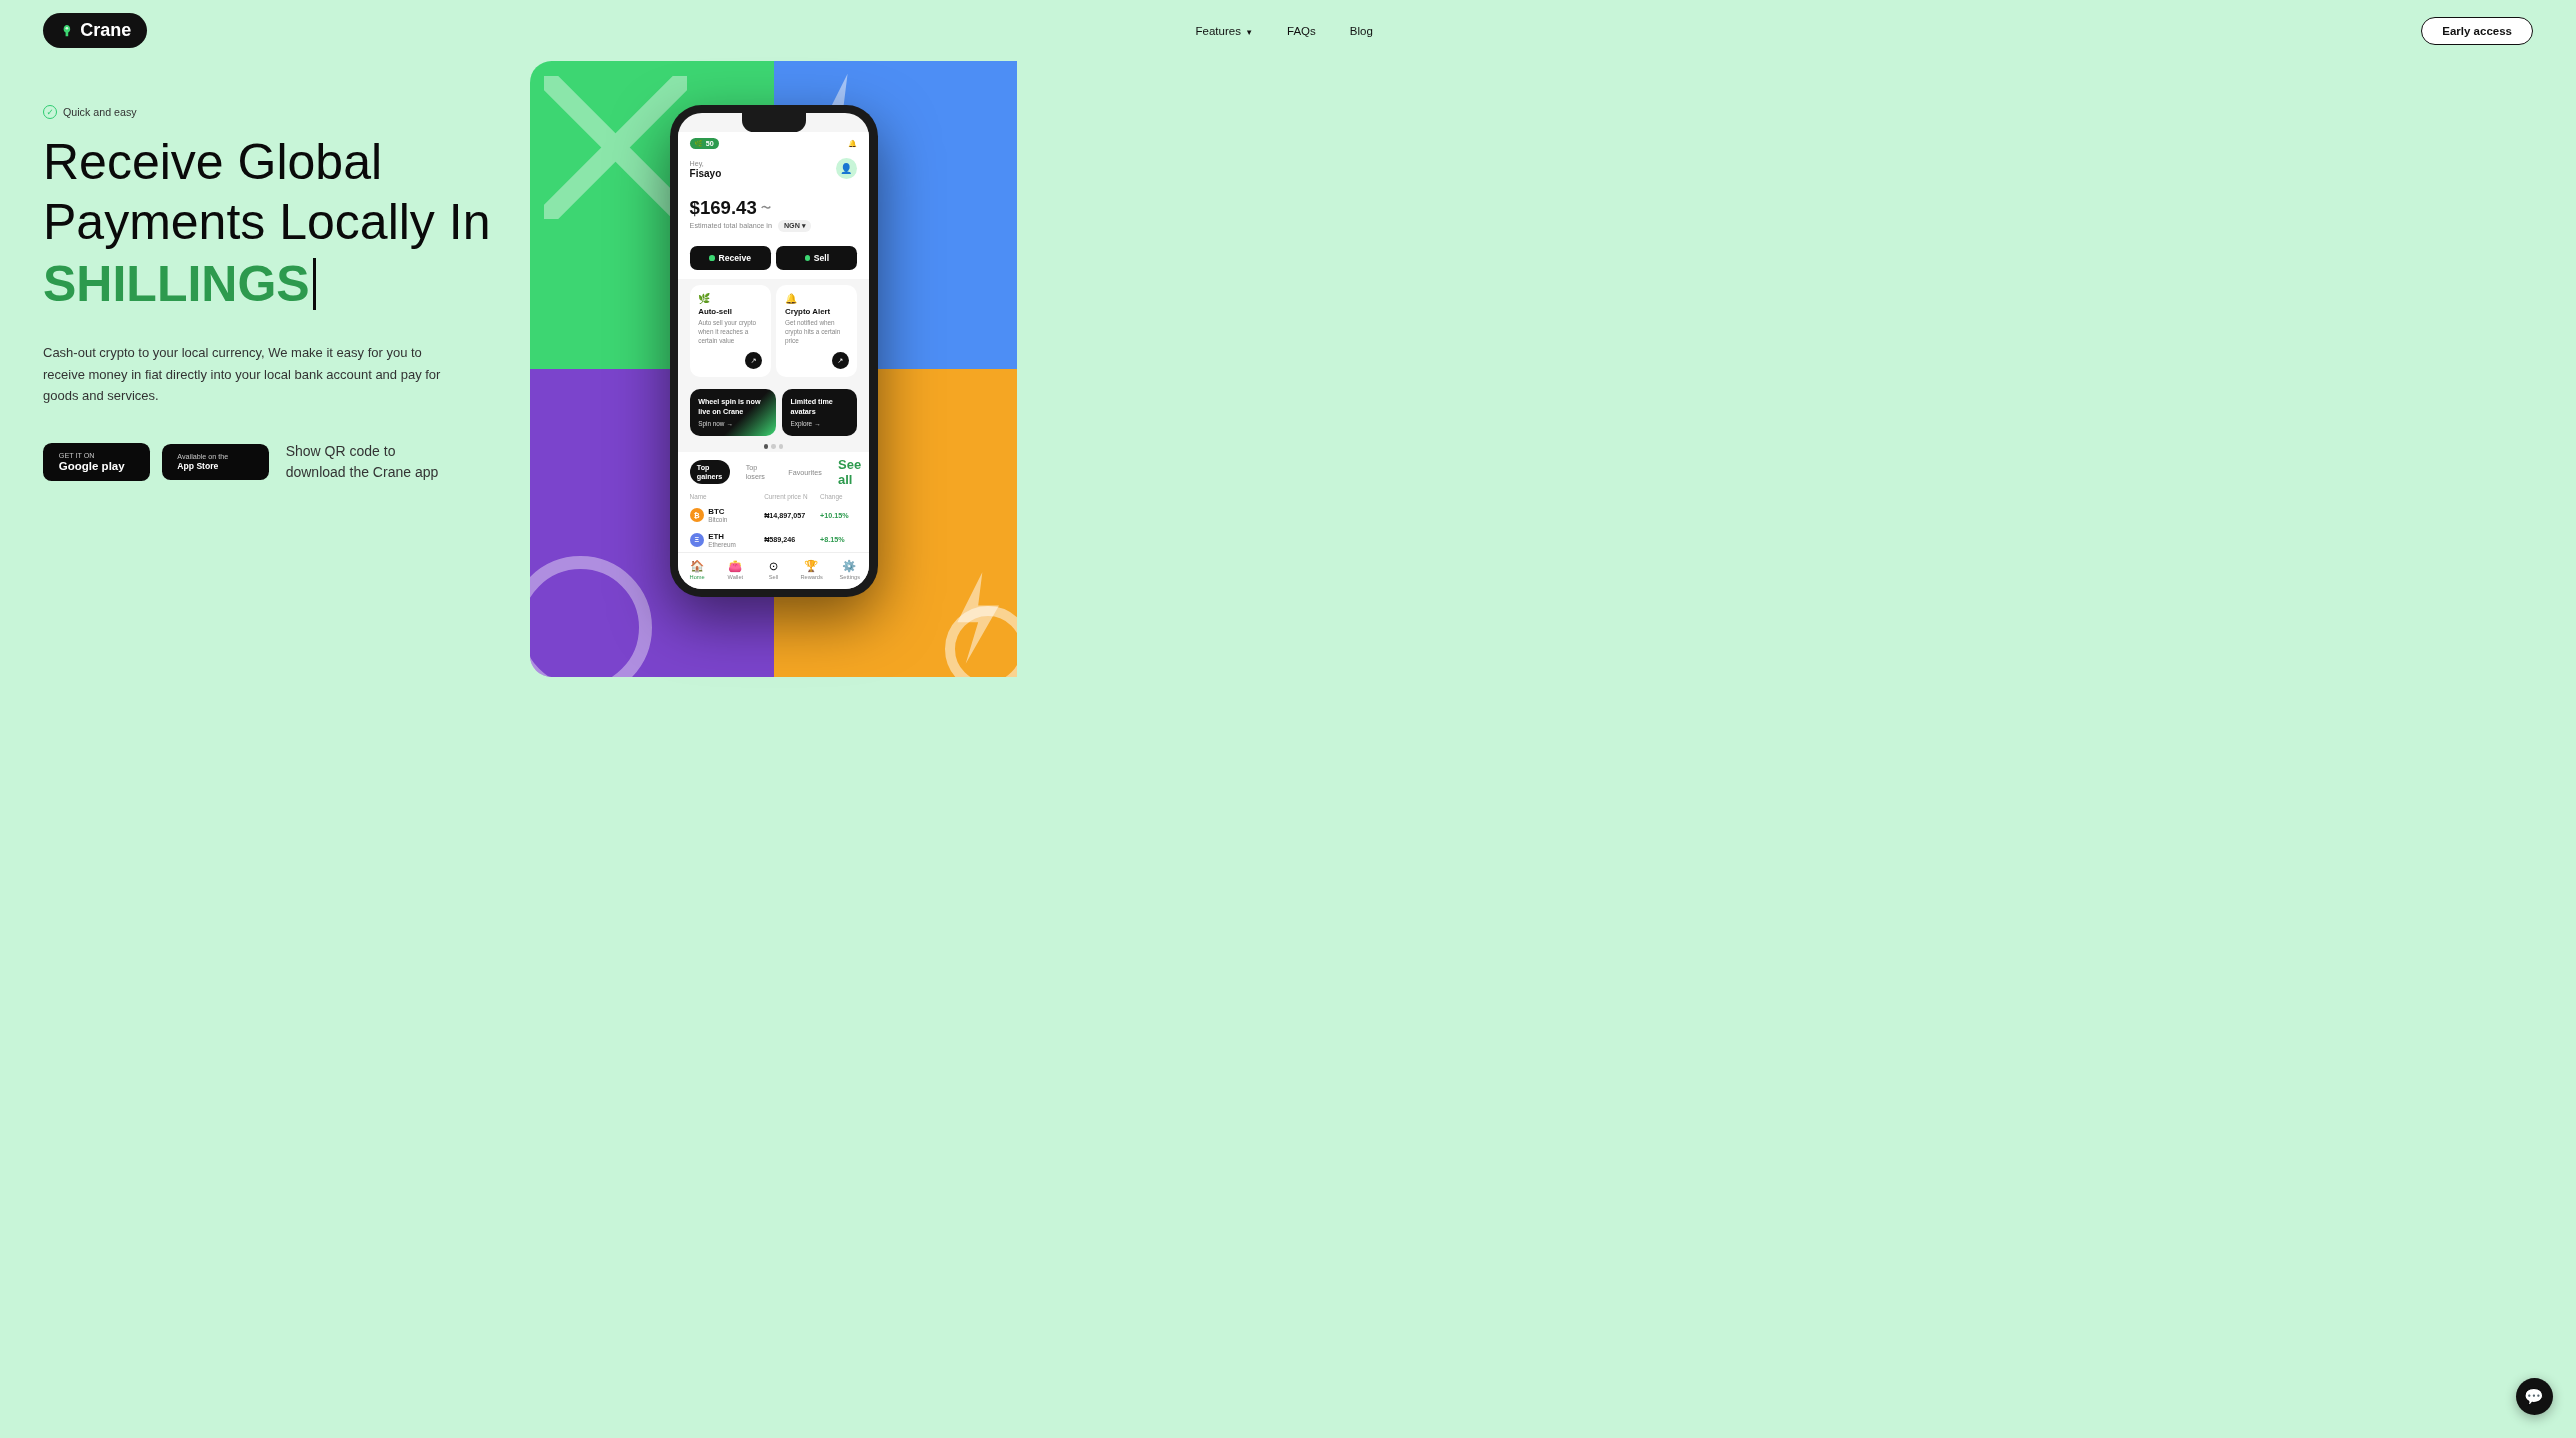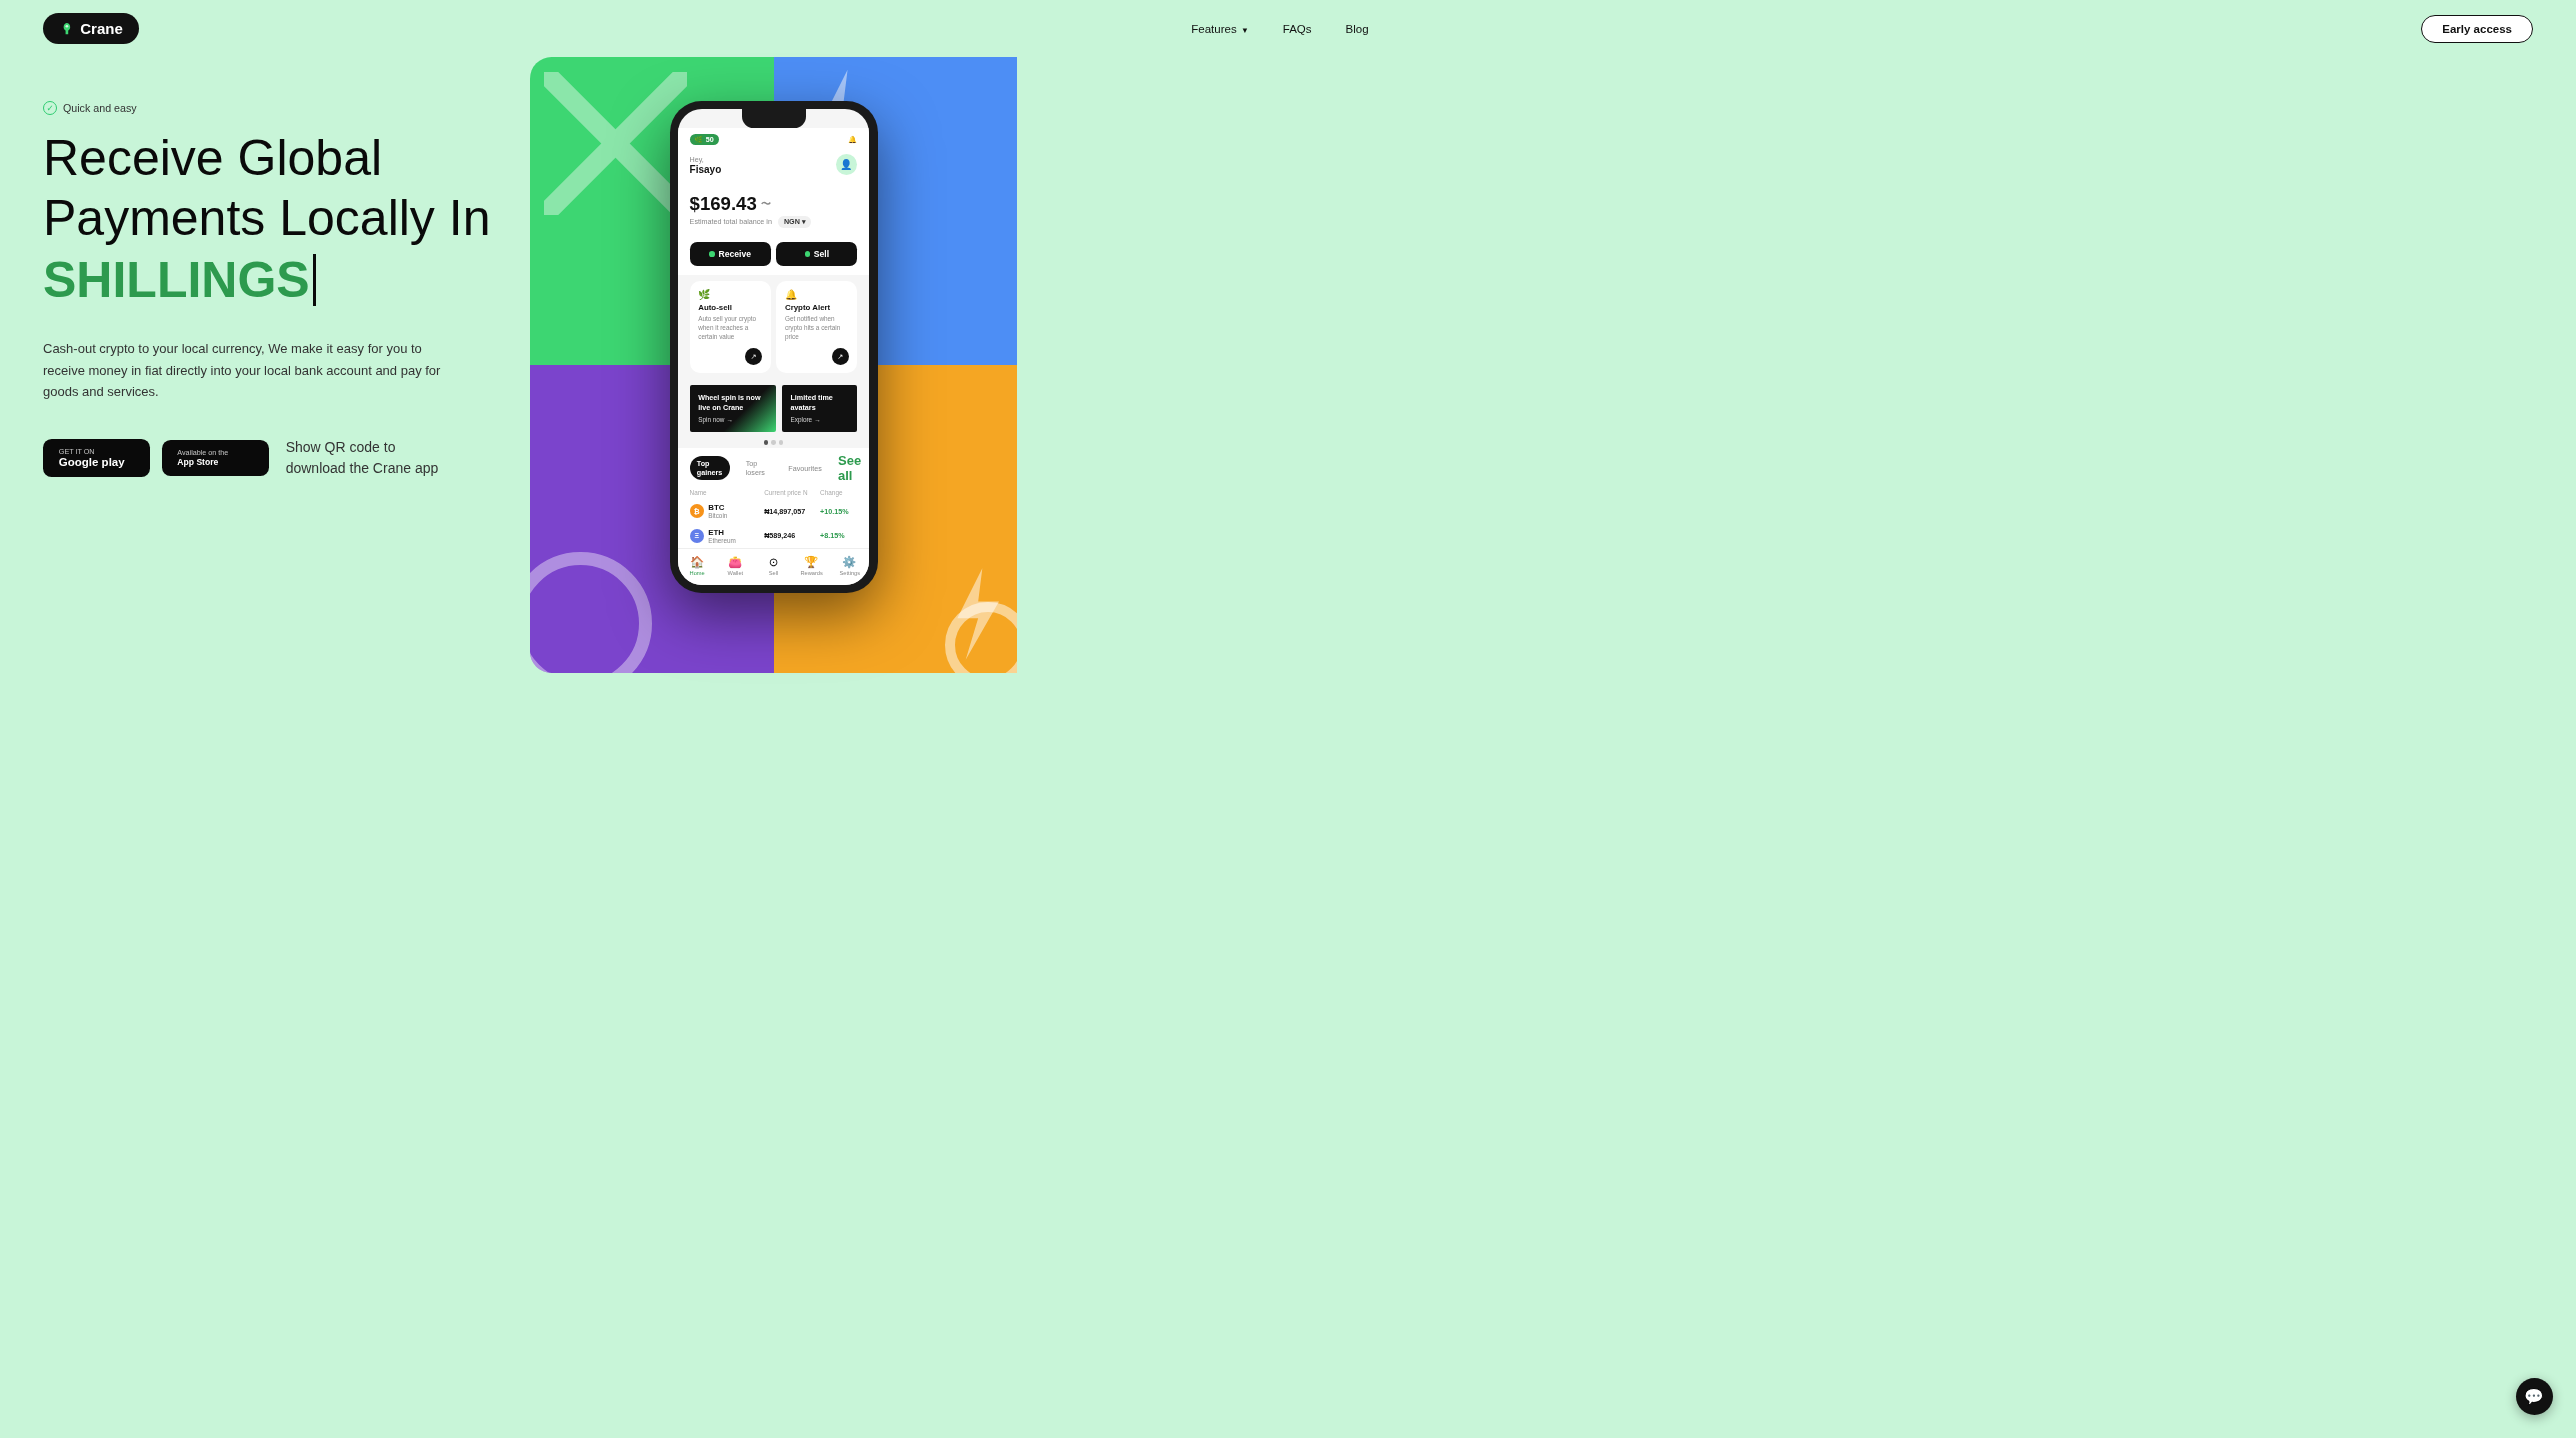--- a/index.html
+++ b/index.html
@@ -20,21 +20,21 @@
       z-index: 10;
     }
     .logo-pill {
       background: #111;
       color: #fff;
       border-radius: 36px;
       padding: 7.2px 15.8px;
       display: flex;
       align-items: center;
       gap: 5.7px;
-      font-size: 15px;
+      font-size: 18px;
       font-weight: 600;
       cursor: pointer;
     }
     .logo-icon {
       width: 15.8px;
       height: 15.8px;
     }
     .nav-links {
       display: flex;
       align-items: center;
@@ -312,21 +312,21 @@
     
     .promo-banners {
       display: flex;
       gap: 5.7px;
       padding: 5.7px 11.5px;
       background: #f5f5f5;
       overflow: hidden;
     }
     .promo-banner {
       background: #111;
-      border-radius: 2px;
+      border-radius: 10px;
       padding: 8.6px;
       flex: 1;
       min-width: 0;
       overflow: hidden;
       position: relative;
     }
     .promo-title { font-size: 7.2px; font-weight: 700; color: #fff; line-height: 1.3; }
     .promo-link {
       font-size: 6.4px;
       color: #fff;

